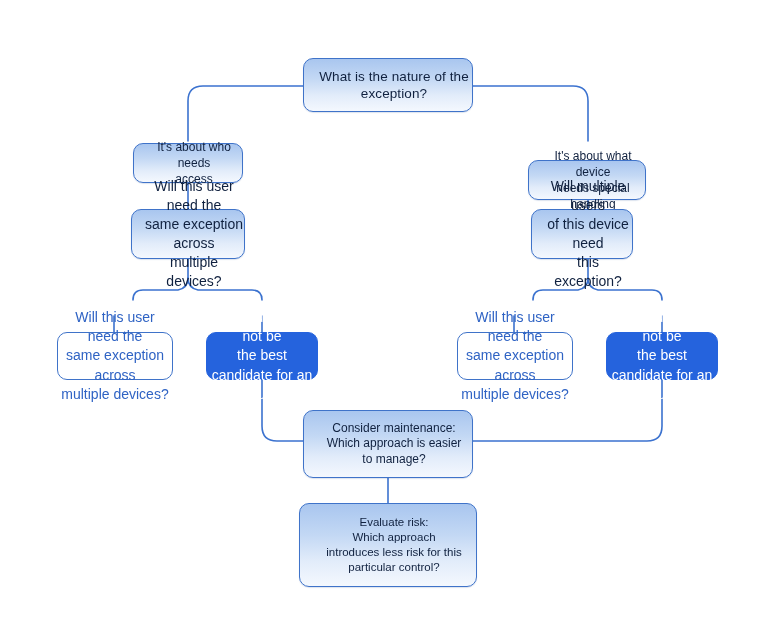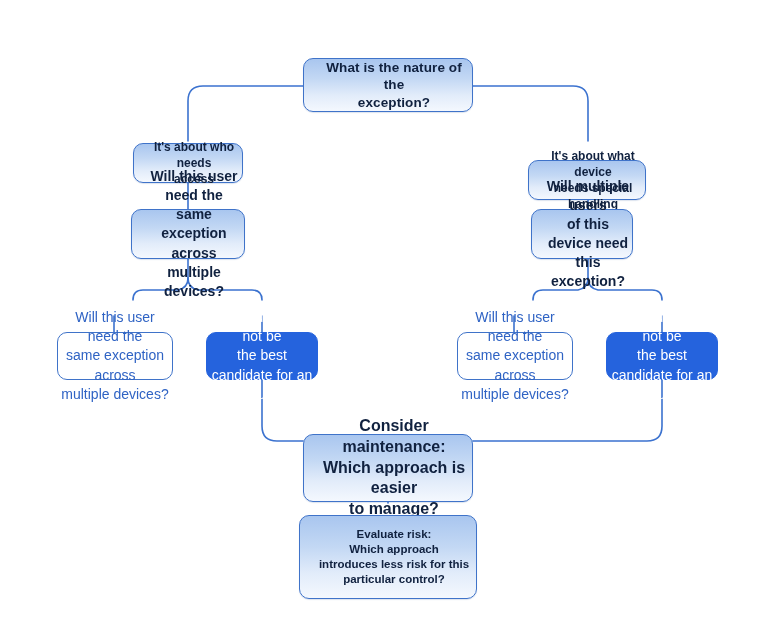--- a/index.html
+++ b/index.html
@@ -40,21 +40,21 @@
     width: 100%;
     white-space: pre-line;
   }
 
   
   .node.grad {
     background: linear-gradient(180deg, #a9c6ef 0%, #c3d8f4 38%, #e2ecfa 70%, #f4f8fe 100%);
     border: 1px solid #3f73c9;
     box-shadow: 0 1px 1px rgba(40, 80, 150, 0.16);
     color: #10213f;
-    font-weight: bold;
+    font-weight: normal;
     padding-left: 12px;
   }
   
   .node.solid {
     background: #2563dd;
     border: 1px solid #2563dd;
     color: #ffffff;
     font-weight: normal;
   }
   
@@ -62,21 +62,21 @@
     background: #ffffff;
     border: 1px solid #3f73c9;
     color: #2f63c4;
     font-weight: normal;
   }
 
   .node.title   { font-size: 13.5px; line-height: 1.28; letter-spacing: .1px; }
   .node.branch  { font-size: 12px;  line-height: 1.34; align-items: center; }
   .node.small   { font-size: 14px;  line-height: 1.36; }
   .node.pill    { font-size: 8.5px;  line-height: 1.2; margin-top: 44px; }
-  .node.outcome { font-size: 16px; line-height: 1.3; margin-top: 24px; }
+  .node.outcome { font-size: 12px; line-height: 1.3; }
   .node.final   { font-size: 11.5px; line-height: 1.32; }
 </style>
 </head>
 <body>
 
 <div id="canvas">
 
   <svg id="edges" viewBox="0 0 776 642" xmlns="http://www.w3.org/2000/svg">
     <g fill="none" stroke="#3b72cf" stroke-width="1.6" stroke-linecap="round">
 
@@ -174,20 +174,20 @@
 the best candidate for an
 exclusion</span>
   </div>
 
   <div class="node grad outcome" style="left:303px; top:410px; width:170px; height:68px;">
     <span class="label">Consider maintenance:
 Which approach is easier
 to manage?</span>
   </div>
 
-  <div class="node grad final" style="left:299px; top:503px; width:178px; height:84px;margin-top:12px;">
+  <div class="node grad final" style="left:299px; top:503px; width:178px; height:84px;">
     <span class="label">Evaluate risk:
 Which approach
 introduces less risk for this
 particular control?</span>
   </div>
 
 </div>
 
 </body></html>

